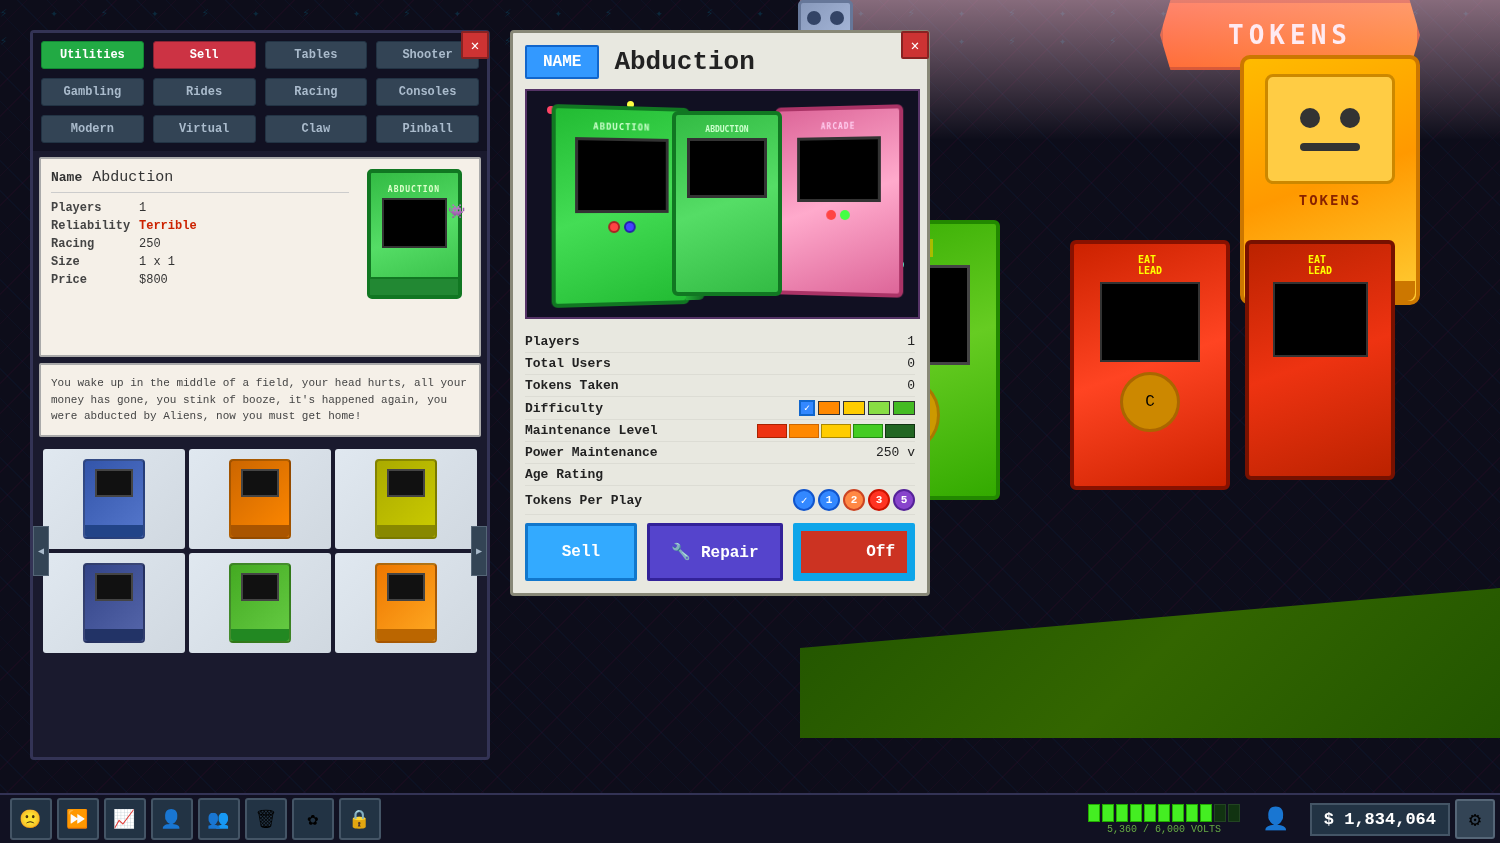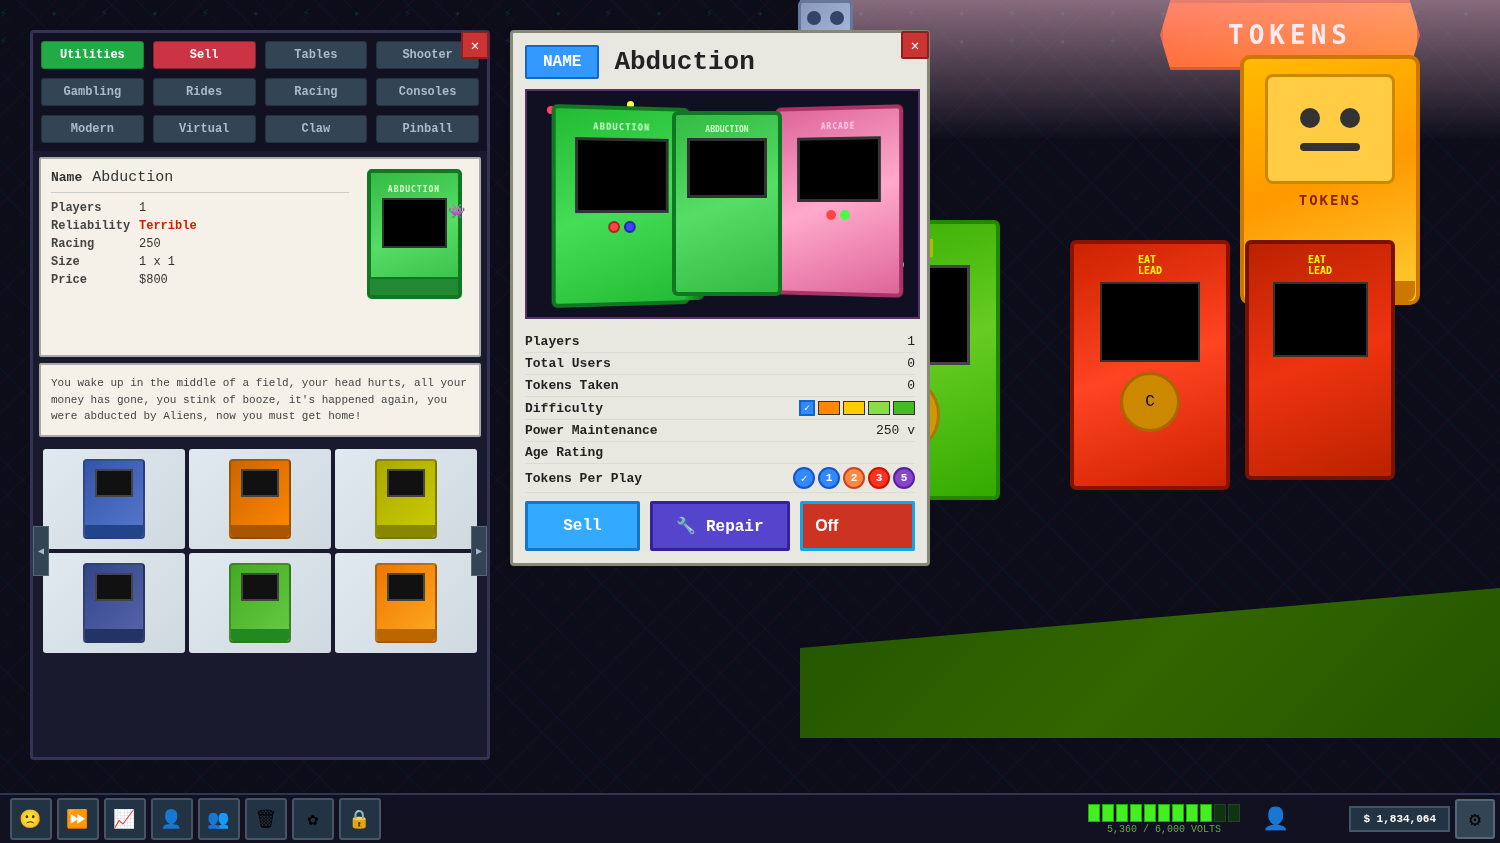--- a/index.html
+++ b/index.html
@@ -470,27 +470,27 @@
       display: flex;
       align-items: center;
       justify-content: center;
       gap: 6px;
     }
 
     .btn-off {
       flex: 1;
       padding: 12px;
       background: #cc3322;
-      border: 3px solid #0ea5e9;
+      border: 8px solid #0ea5e9;
       color: white;
       font-weight: bold;
       font-size: 16px;
-      text-align: left;
+      text-align: right;
       cursor: pointer;
-      font-family: Liberation Sans, sans-serif;
+      font-family: Liberation Mono, monospace;
       border-radius: 2px;
     }
 
     
     .bottom-toolbar {
       position: absolute;
       bottom: 0;
       left: 0;
       right: 0;
       height: 50px;
@@ -545,21 +545,21 @@
       margin-top: 2px;
     }
 
     .money-display {
       position: absolute;
       right: 50px;
       background: #223344;
       border: 2px solid #445566;
       padding: 5px 12px;
       font-family: 'Courier New', monospace;
-      font-size: 11px;
+      font-size: 17px;
       color: #ffffff;
       font-weight: bold;
     }
 
     .settings-btn {
       position: absolute;
       right: 5px;
       width: 40px;
       height: 40px;
       background: #334455;
@@ -850,20 +850,30 @@
       <div class="difficulty-bar">
         <div class="diff-check">✓</div>
         <div class="diff-segment diff-orange"></div>
         <div class="diff-segment diff-yellow"></div>
         <div class="diff-segment diff-green-light"></div>
         <div class="diff-segment diff-green"></div>
       </div>
     </div>
 
 
+    <div class="detail-stat-row-full">
+      <span class="detail-stat-label">Maintenance Level</span>
+      <div class="maint-bar">
+        <div class="maint-seg-red"></div>
+        <div class="maint-seg-orange"></div>
+        <div class="maint-seg-yellow"></div>
+        <div class="maint-seg-green"></div>
+        <div class="maint-seg-dark"></div>
+      </div>
+    </div>
 
     <div class="detail-stat-row-full">
       <span class="detail-stat-label">Power Maintenance</span>
       <span class="detail-stat-value">250 v</span>
     </div>
 
     <div class="detail-stat-row-full">
       <span class="detail-stat-label">Age Rating</span>
       <span class="detail-stat-value"></span>
     </div>

